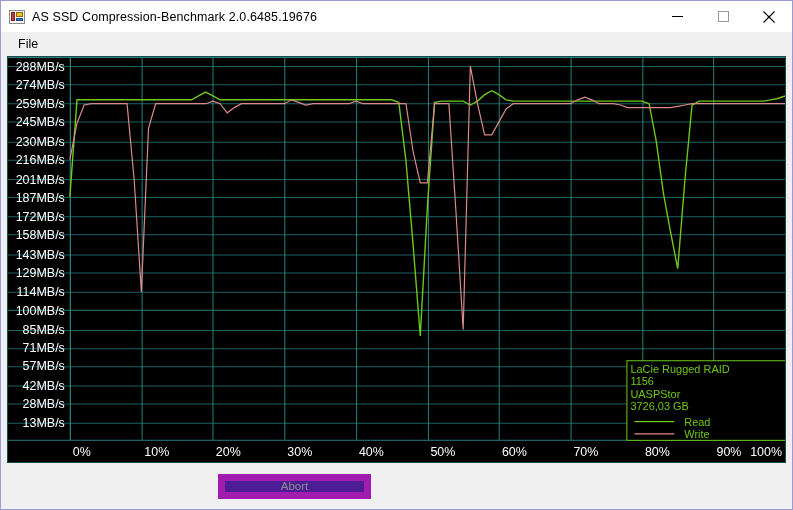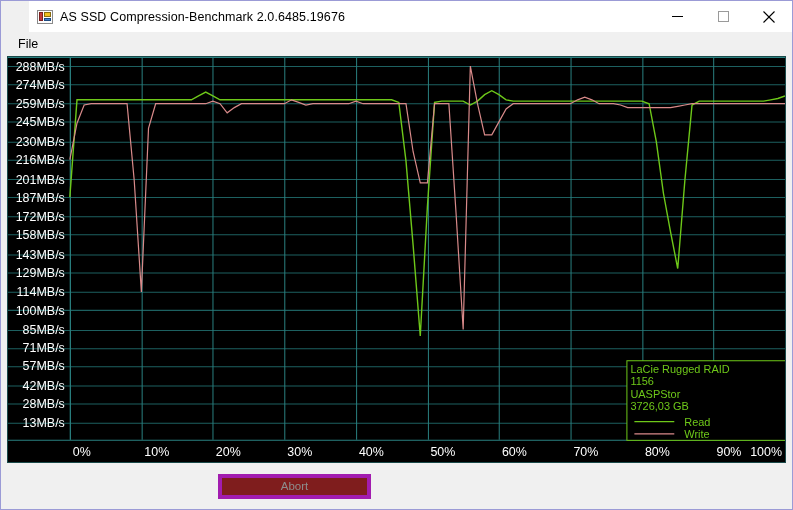--- a/index.html
+++ b/index.html
@@ -16,21 +16,20 @@
     border:1px solid #9b9bd6;
     background:#f0f0f0;
     display:flex;flex-direction:column;
   }
   
   #titlebar{
     height:16px;min-height:31px;
     background:#ffffff;
     display:flex;align-items:center;
     position:relative;
-    margin-left:28px;
   }
   #app-icon{
     width:16px;height:16px;margin-left:8px;margin-right:7px;
     position:relative;flex:0 0 auto;
   }
   #app-icon .sq{position:absolute;box-sizing:border-box;}
   #app-icon .frame{left:0;top:1px;width:16px;height:14px;border:1px solid #8a8a8a;background:#fdfdfd;}
   #app-icon .red{left:2px;top:3px;width:4px;height:9px;background:#c33a3a;border:1px solid #7d2020;}
   #app-icon .yel{left:7px;top:3px;width:7px;height:5px;background:#f0c020;border:1px solid #8a6c10;}
   #app-icon .blu{left:7px;top:9px;width:7px;height:3px;background:#3f7fd0;border:1px solid #1d4a80;}
@@ -80,21 +79,21 @@
     gap:23px;
   }
   .btn{
     width:153px;height:25px;
     box-sizing:border-box;
     font-family:"Liberation Sans", sans-serif;
     font-size:11.5px;
     display:flex;align-items:center;justify-content:center;
   }
   .btn.enabled{background:#e1e1e1;border:1px solid #adadad;color:#000;}
-  .btn.disabled{background:#7f1d1d;border:4px solid #a21caf;color:#8d8d8d;}
+  .btn.disabled{background:#4c1d95;border:7px solid #a21caf;color:#8d8d8d;}
 </style>
 </head>
 <body>
 
 <div id="window">
 
   <div id="titlebar">
     <div id="app-icon">
       <span class="sq frame"></span>
       <span class="sq red"></span>

